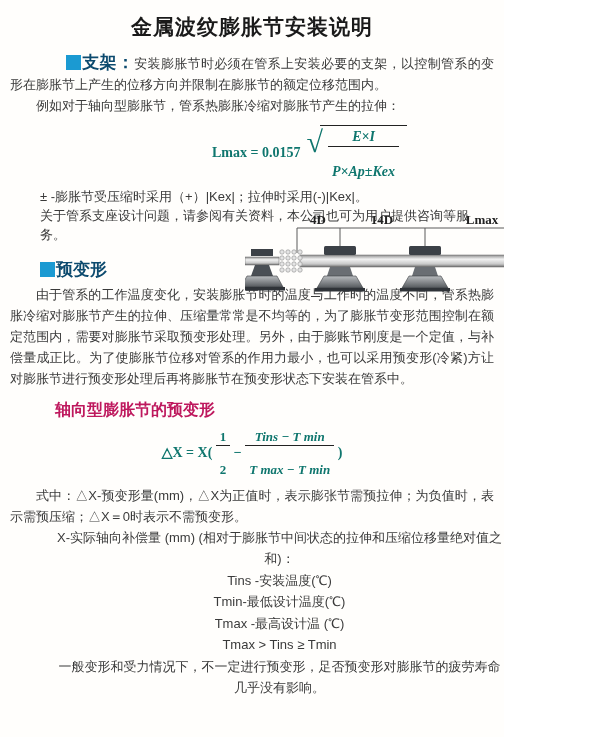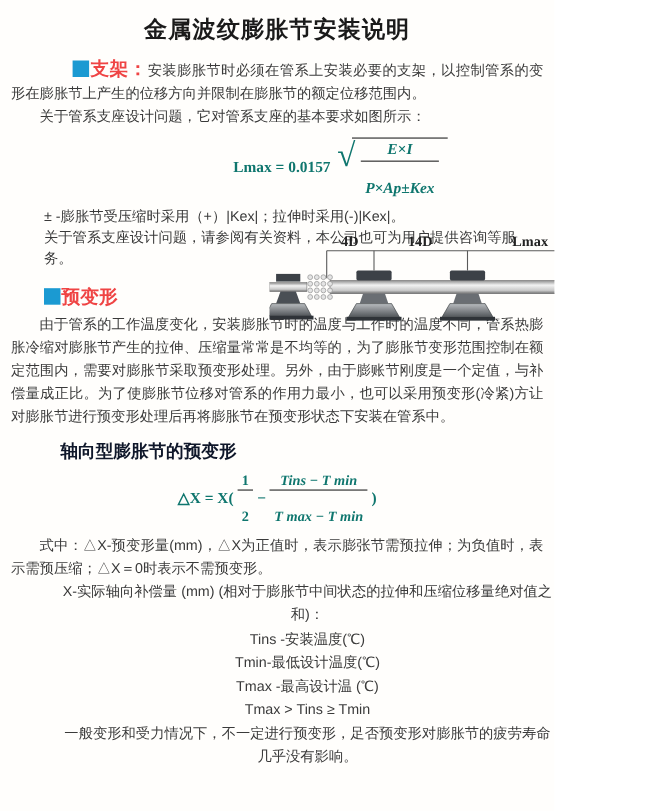--- a/index.html
+++ b/index.html
@@ -9,21 +9,21 @@
     background:#fffefc; color:#3a3a3a;
     font-family:"Liberation Sans", sans-serif; font-size:13px;
   }
   h1.title { font-size:21px; font-weight:bold; color:#1a1a1a;
     text-align:center; margin:13px 0 11px; letter-spacing:1px; }
   .p-body { margin:0 10px; line-height:21px; text-align:justify; }
   .p1 { text-indent:4.3em; }
   .p2 { text-indent:2em; }
   .sec-square { display:inline-block; width:15px; height:15px; background:#1b9ad2;
     vertical-align:-2px; margin-right:1px; }
-  .sec-label { color:#ef4444; font-size:17px; font-weight:bold; }
+  .sec-label { color:#0c4a6e; font-size:17px; font-weight:bold; }
   .sec-head { margin:14px 0 3px 40px; }
   
   .formula { font-family:"Liberation Serif", serif; font-weight:bold; color:#0f766e;
     font-size:14px; }
   .f1 { margin:9px 0 7px 212px; display:flex; align-items:center; }
   .f-lhs { margin-right:6px; }
   .sqrt-wrap { display:inline-flex; align-items:stretch; }
   .radical { font-size:30px; font-weight:normal; line-height:34px; margin-right:-3px; }
   .rad-body { border-top:1.5px solid #222; padding:2px 8px 0 8px; display:flex; align-items:flex-start; }
   .frac { display:inline-block; text-align:center; vertical-align:middle;
@@ -35,35 +35,35 @@
   .f2 { margin:8px 0 6px; }
   .f2 .frac, .f3 .frac { font-size:13px; }
   
   .cols { position:relative; margin-top:2px; }
   .params { margin-left:40px; line-height:19px; width:245px; }
   .params .indent { margin-left:12px; }
   .wide-line { margin:0 10px 0 40px; line-height:19px; }
   .diagram { position:absolute; left:245px; top:26px; width:350px; height:100px; }
   
   .p3 { text-indent:2em; }
-  .sub-head { font-size:16px; font-weight:bold; color:#0f172a; }
+  .sub-head { font-size:16px; font-weight:bold; color:#be185d; }
   .sh-axial { margin:11px 0 2px 55px; }
   .explain { margin:3px 10px 0; text-indent:2em; line-height:21px; text-align:justify; }
   .items { margin-left:55px; line-height:21.5px;text-align:center; }
 </style>
 </head>
 <body>
 
 <div id="page">
 
   <h1 class="title">金属波纹膨胀节安装说明</h1>
 
   <p class="p-body p1"><span class="sec-square"></span><span class="sec-label">支架：</span><span>安装膨胀节时必须在管系上安装必要的支架，以控制管系的变形在膨胀节上产生的位移方向并限制在膨胀节的额定位移范围内。</span></p>
 
-  <p class="p-body p2">关于管系支座设计问题，它对管系支座的基本要求如图所示：</p>
+  <p class="p-body p2">例如对于轴向型膨胀节，管系热膨胀冷缩对膨胀节产生的拉伸：</p>
 
   <div class="formula f1">
     <span class="f-lhs">Lmax = 0.0157</span>
     <span class="sqrt-wrap">
       <span class="radical">√</span>
       <span class="rad-body">
         <span class="frac">
             <span class="num f-var">E×I</span>
             <span class="den f-var">P×Ap±Kex</span>
           </span>

